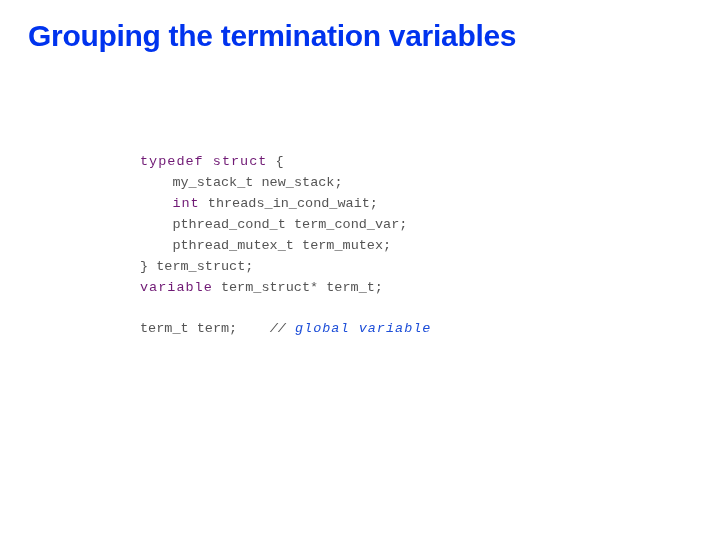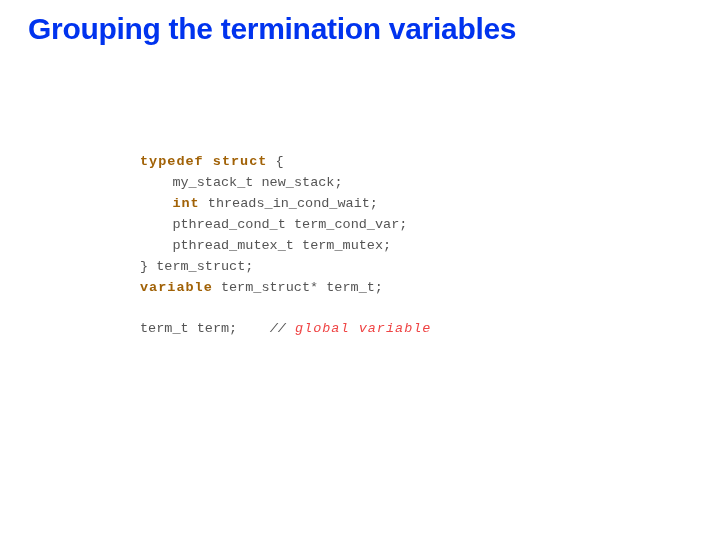--- a/index.html
+++ b/index.html
@@ -19,43 +19,44 @@
       height: 100%;
       padding: 12px 0 0 0;
     }
     .title {
       color: #0033ee;
       font-size: 30px;
       font-weight: bold;
       padding-left: 28px;
       padding-right: 20px;
       letter-spacing: -0.3px;
+      margin-top: 7px;
     }
     .code-block {
       position: absolute;
       top: 152px;
       left: 140px;
       font-family: "Courier New", Courier, monospace;
       font-size: 13.5px;
       line-height: 1.55;
       color: #555555;
       white-space: pre;
     }
     .kw {
-      font-weight: bold;
-      color: #a16207;
+      font-weight: normal;
+      color: #701a75;
       letter-spacing: 1px;
     }
     .comment-slash {
       font-style: italic;
       color: #555555;
     }
     .comment-text {
       font-style: italic;
-      color: #ef4444;
+      color: #1d4ed8;
       letter-spacing: 1px;
     }
   </style>
 </head>
 <body>
 
 <div class="slide">
   <div class="title">Grouping the termination variables</div>
 
   <div class="code-block"><span class="kw">typedef struct</span><span> {</span>

